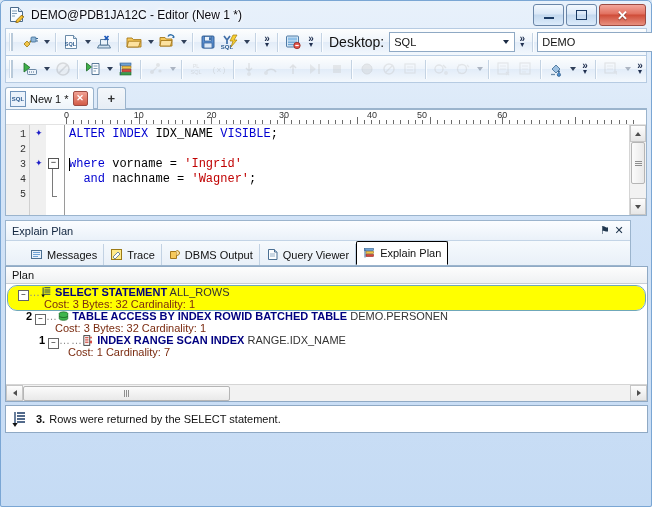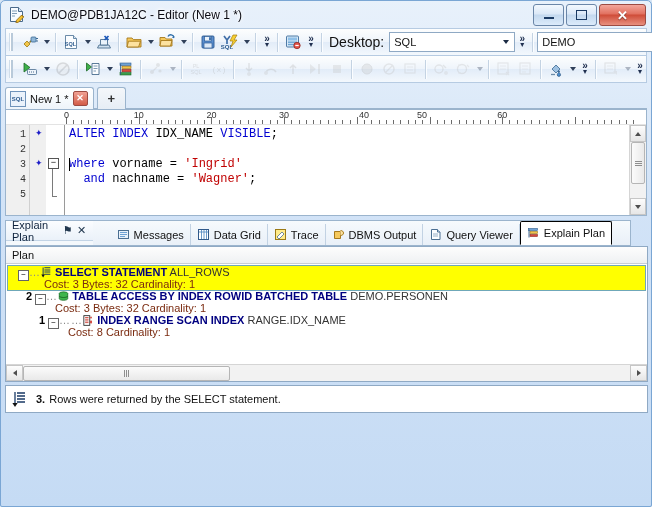--- a/index.html
+++ b/index.html
@@ -114,21 +114,21 @@
     border-right:3.5px solid transparent;}
   .sbtn.up i{border-bottom:4px solid #4d4d4d;}
   .sbtn.dn i{border-top:4px solid #4d4d4d;}
   .sthumb{position:absolute;left:1px;right:1px;border:1px solid #b5b5b5;border-radius:2px;
     background:linear-gradient(to right,#fbfbfb,#e9e9e9);
     display:flex;align-items:center;justify-content:center;}
   .sgrip{width:7px;height:5px;background:
      linear-gradient(to bottom,#8e8e8e 0 1px,transparent 1px 2px,#8e8e8e 2px 3px,transparent 3px 4px,#8e8e8e 4px 5px);}
   
   .dock{margin:4px 20px 0 4px;border:1px solid #9bb4cd;background:#f4f8fc;
-    display:flex;flex-direction:row;}
+    display:flex;flex-direction:column;}
   .dockhdr{height:19px;display:flex;align-items:center;padding:0 4px 0 6px;
     background:linear-gradient(to bottom,#fbfdff,#eaf1f9);
     border-bottom:1px solid #c3d4e6;font-size:11px;color:#10243e;}
   .dockhdr .t{flex:1;}
   .dockhdr .ic{width:14px;text-align:center;color:#22384f;font-size:11px;}
   .ptabs{height:24px;display:flex;align-items:flex-end;padding:0 18px;
     background:linear-gradient(to bottom,#f6fafd,#e9f0f8);}
   .ptab{height:21px;display:flex;align-items:center;gap:4px;padding:0 6px;
     font-size:11px;color:#111;border-right:1px solid #c2d2e3;white-space:nowrap;}
   .ptab.active{background:#fff;border:1px solid #000;border-bottom:1px solid #fff;
@@ -136,21 +136,21 @@
   .ico{width:13px;height:13px;flex:0 0 auto;}
   .plantitle{height:18px;display:flex;align-items:center;padding-left:8px;
     background:#f4f8fc;font-size:11px;color:#111;border-top:1px solid #fff;}
   .grid{margin:0 3px 0 4px;border:1px solid #8fa9c4;background:#fff;
     display:flex;flex-direction:column;height:134px;}
   .gridhdr{height:16px;background:linear-gradient(to bottom,#fdfdfd,#eff1f3);
     border-bottom:1px solid #c8ced6;font-size:11px;color:#111;
     display:flex;align-items:center;padding-left:6px;}
   .rows{flex:1;position:relative;overflow:hidden;font-size:11px;}
   .prow{position:relative;height:12px;line-height:12px;white-space:nowrap;}
-  .prow.sel{background:#ffff00;outline:1px solid #6fa8b8;}
+  .prow.sel{background:#ffff00;outline:1px solid #6fa8b8;border-radius:9px;}
   .pmain{font-weight:bold;color:#000080;}
   .pobj{color:#333;font-weight:normal;}
   .pcost{color:#7a2b10;}
   .pnum{font-weight:bold;color:#000;}
   .treeico{display:inline-block;width:11px;height:11px;vertical-align:-2px;}
   .plusbox{display:inline-block;width:9px;height:9px;border:1px solid #666;background:#fff;
      font-size:8px;line-height:7px;text-align:center;color:#000;vertical-align:-1px;
      font-family:"Liberation Sans",sans-serif;}
   .dots{color:#8a8a8a;letter-spacing:1px;}
   .hscroll{height:16px;background:#f2f2f2;border-top:1px solid #d5d5d5;
@@ -598,21 +598,21 @@
         <div class="rtick" style="left: 590.71px;"></div>
         <div class="rtick" style="left: 597.98px;"></div>
         <div class="rtick" style="left: 605.25px;"></div>
         <div class="rtick" style="left: 612.52px;"></div>
         <div class="rtick" style="left: 619.79px;"></div>
         <div class="rtick" style="left: 627.06px;"></div>
         <div class="rnum" style="left: 58px;">0</div>
         <div class="rnum" style="left: 127.7px;">10</div>
         <div class="rnum" style="left: 200.4px;">20</div>
         <div class="rnum" style="left: 273.1px;">30</div>
-        <div class="rnum" style="left: 353px;">40</div>
+        <div class="rnum" style="left: 361px;">40</div>
         <div class="rnum" style="left: 411px;">50</div>
         <div class="rnum" style="left: 491.2px;">60</div>
       </div>
     <div class="edbody">
       <div class="gutter" id="gutter">
           <div>1</div>
           <div>2</div>
           <div>3</div>
           <div>4</div>
           <div>5</div>
@@ -658,28 +658,20 @@
           <svg class="ico" viewBox="0 0 13 13">
             <rect x="1.5" y="2.5" width="10" height="8" fill="#e9f2fb" stroke="#4b6f92" stroke-width="1"></rect>
             <rect x="3" y="4" width="7" height="1" fill="#6fa3d6"></rect>
             <rect x="3" y="6" width="7" height="1" fill="#6fa3d6"></rect>
             <rect x="3" y="8" width="5" height="1" fill="#6fa3d6"></rect>
           </svg>
           <span>Messages</span>
         </div>
         <div class="ptab">
           <svg class="ico" viewBox="0 0 13 13">
-            <rect x="1.5" y="1.5" width="10" height="10" fill="#fff" stroke="#31598a" stroke-width="1"></rect>
-            <path d="M4.5 2v9M7 2v9M9.5 2v9" stroke="#5a8fc4" stroke-width=".9"></path>
-            <path d="M2 4h9" stroke="#5a8fc4" stroke-width=".9"></path>
-          </svg>
-          <span>Data Grid</span>
-        </div>
-        <div class="ptab">
-          <svg class="ico" viewBox="0 0 13 13">
             <rect x="1.5" y="1.5" width="10" height="10" fill="#ffeb8a" stroke="#9c7a16" stroke-width="1"></rect>
             <path d="M3 9l5-5 2 2-5 5z" fill="#fff" stroke="#4b6f92" stroke-width=".8"></path>
           </svg>
           <span>Trace</span>
         </div>
         <div class="ptab">
           <svg class="ico" viewBox="0 0 13 13">
             <path d="M2.5 3.5h6v7h-6z" fill="#f6c95c" stroke="#a6791b" stroke-width="1"></path>
             <path d="M8.5 2.5c2 0 3 1.2 3 2.5s-1 2.5-3 2.5" fill="#fde2a0" stroke="#a6791b" stroke-width="1"></path>
           </svg>
@@ -726,21 +718,21 @@
           <div class="pcost" style="height: 12px; line-height: 12px; padding-left: 49px; white-space: nowrap;">Cost: 3  Bytes: 32  Cardinality: 1</div>
         </div>
         <div class="prow" style="top: 50px; height: 12px; position: absolute; left: 0px; right: 0px;">
           <div style="height: 12px; line-height: 12px; white-space: nowrap;"><span style="display:inline-block;width:39px;text-align:right;" class="pnum">1</span> <span class="plusbox">−</span><span class="dots">……</span><svg class="treeico" viewBox="0 0 13 13">
               <rect x="1" y="0.8" width="7" height="11.4" fill="#fff" stroke="#222" stroke-width="1"></rect>
               <path d="M2.5 3h4M2.5 5h4M2.5 7h4M2.5 9h4" stroke="#c8342a" stroke-width="1"></path>
               <path d="M9.5 1.5l1.3 2.2-2.6 0z" fill="#cc2a20"></path>
               <path d="M9.5 6l1.3 2.2-2.6 0z" fill="#cc2a20"></path>
               <path d="M9.5 10.5l1.3-2.2-2.6 0z" fill="#cc2a20"></path>
             </svg> <span class="pmain">INDEX RANGE SCAN INDEX</span> <span class="pobj">RANGE.IDX_NAME</span></div>
-          <div class="pcost" style="height: 12px; line-height: 12px; padding-left: 62px; white-space: nowrap;">Cost: 8  Cardinality: 1</div>
+          <div class="pcost" style="height: 12px; line-height: 12px; padding-left: 62px; white-space: nowrap;">Cost: 1  Cardinality: 7</div>
         </div>
       </div>
     <div class="hscroll">
       <div class="hbtn l">
           <i></i>
         </div>
       <div class="hthumb" style="left:17px;width:205px;">
         <div class="hgrip"></div>
       </div>
       <div class="hbtn r" style="position:absolute;right:0;">

